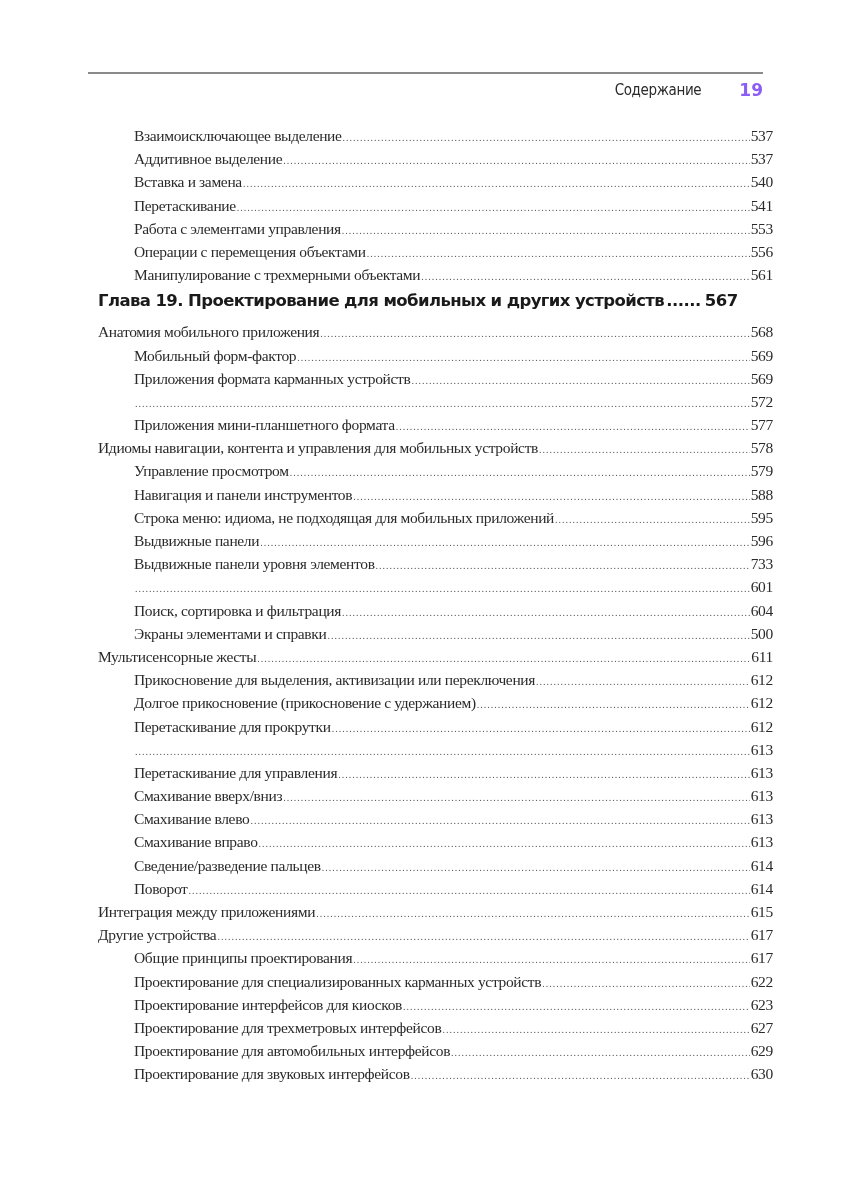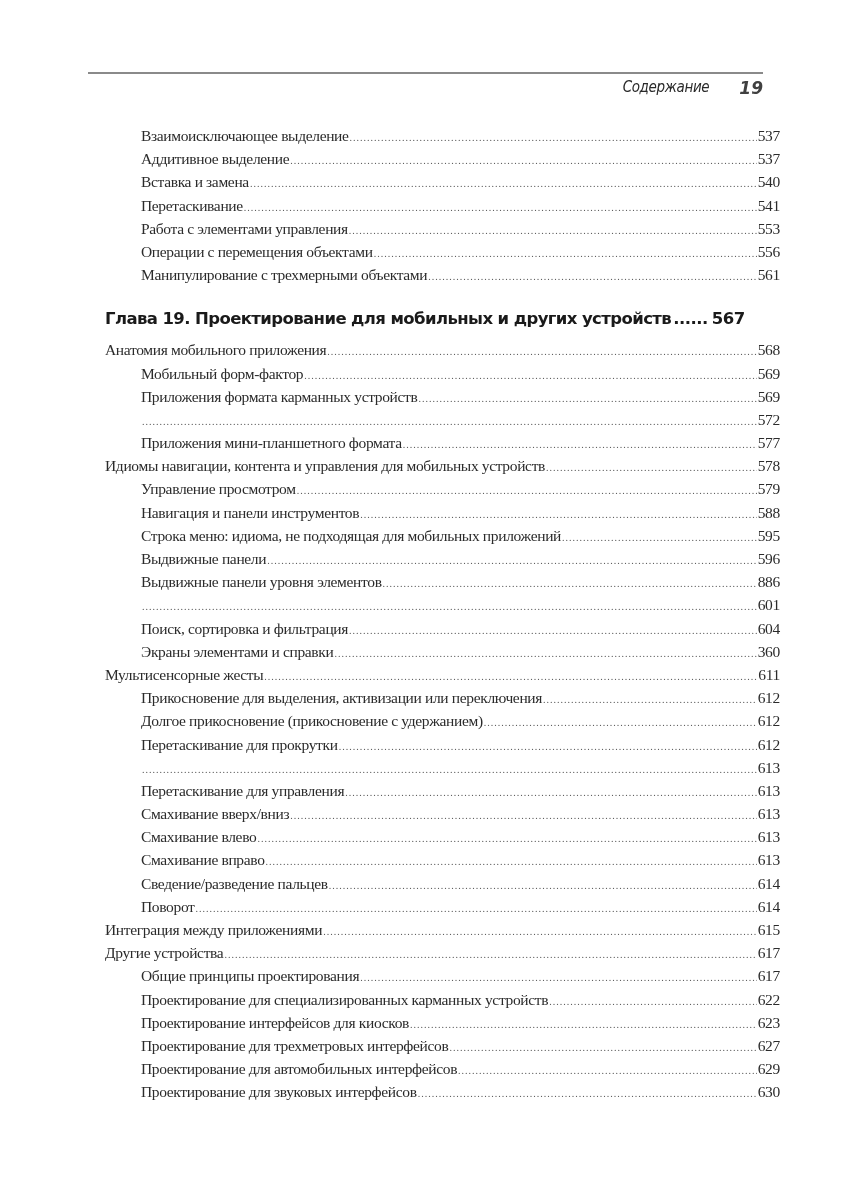--- a/index.html
+++ b/index.html
@@ -1,28 +1,28 @@
 <!DOCTYPE html>
 <html><head>
 <meta charset="utf-8">
 <style>
   html, body { margin:0; padding:0; background:#ffffff; }
   body { width:849px; height:1200px; position:relative; overflow:hidden; color:#231f20; }
   .rule { position:absolute; left:88px; top:72px; width:675px; height:2px; background:#8a8a8a; }
-  .running-head { position:absolute; top:78px; right:86px; height:24px; display:flex; align-items:flex-start; gap:0;font-style:italic; }
+  .running-head { position:absolute; top:78px; right:86px; height:24px; display:flex; align-items:center; gap:8px; }
   .rh-title { font-family:"DejaVu Sans", sans-serif; font-size:15px; color:#2a2a2a; letter-spacing:-0.4px; transform:scaleX(0.9); transform-origin:right; margin-right:30px; }
-  .rh-page { font-family:"DejaVu Sans", sans-serif; font-weight:bold; font-size:17px; color:#404040; }
-  .toc { position:absolute; left:105px; top:124px; width:675px; }
+  .rh-page { font-family:"DejaVu Sans", sans-serif; font-weight:bold; font-size:17px; color:#8b5cf6; }
+  .toc { position:absolute; left:98px; top:124px; width:675px; }
   .row { display:flex; align-items:baseline; height:23.2px; font-family:"Liberation Serif", serif; font-size:15.5px; color:#2b2b2b; line-height:23.2px; }
   .row.l2 { padding-left:36px; }
   .row .t { white-space:nowrap; letter-spacing:-0.35px; }
   .row .dots { flex:1; overflow:hidden; white-space:nowrap; margin:0 1px; color:#555; font-size:10px; letter-spacing:1px; }
   .row .dots::before { content:"................................................................................................................................................................................................................................................................................................................................................................................................................................................................"; }
   .row .p { white-space:nowrap; letter-spacing:-0.3px; }
-  .chapter { display:flex; align-items:baseline; height:30px; margin-top:18px; margin-bottom:4px; font-family:"DejaVu Sans", sans-serif; font-weight:bold; font-size:16.5px; color:#1a1a1a; line-height:30px; }
+  .chapter { display:flex; align-items:baseline; height:30px; margin-top:0; margin-bottom:4px; font-family:"DejaVu Sans", sans-serif; font-weight:bold; font-size:16.5px; color:#1a1a1a; line-height:30px; }
   .chapter .t { white-space:nowrap; letter-spacing:-0.6px; }
   .chapter .dots { white-space:nowrap; letter-spacing:-0.5px; margin-left:2px; margin-right:4px; }
   .chapter .p { white-space:nowrap; letter-spacing:-0.5px; }
 </style>
 </head>
 <body>
 
 <div class="rule"></div>
 <div class="running-head">
   <span class="rh-title">Содержание</span>
@@ -118,35 +118,35 @@
         <span class="p">595</span>
       </div>
       <div class="row l2">
         <span class="t">Выдвижные панели</span>
         <span class="dots"></span>
         <span class="p">596</span>
       </div>
       <div class="row l2">
         <span class="t">Выдвижные панели уровня элементов</span>
         <span class="dots"></span>
-        <span class="p">886</span>
+        <span class="p">733</span>
       </div>
       <div class="row l2">
         <span class="dots"></span>
         <span class="p">601</span>
       </div>
       <div class="row l2">
         <span class="t">Поиск, сортировка и фильтрация</span>
         <span class="dots"></span>
         <span class="p">604</span>
       </div>
       <div class="row l2">
         <span class="t">Экраны элементами и справки</span>
         <span class="dots"></span>
-        <span class="p">360</span>
+        <span class="p">500</span>
       </div>
       <div class="row l1">
         <span class="t">Мультисенсорные жесты</span>
         <span class="dots"></span>
         <span class="p">611</span>
       </div>
       <div class="row l2">
         <span class="t">Прикосновение для выделения, активизации или переключения</span>
         <span class="dots"></span>
         <span class="p">612</span>

